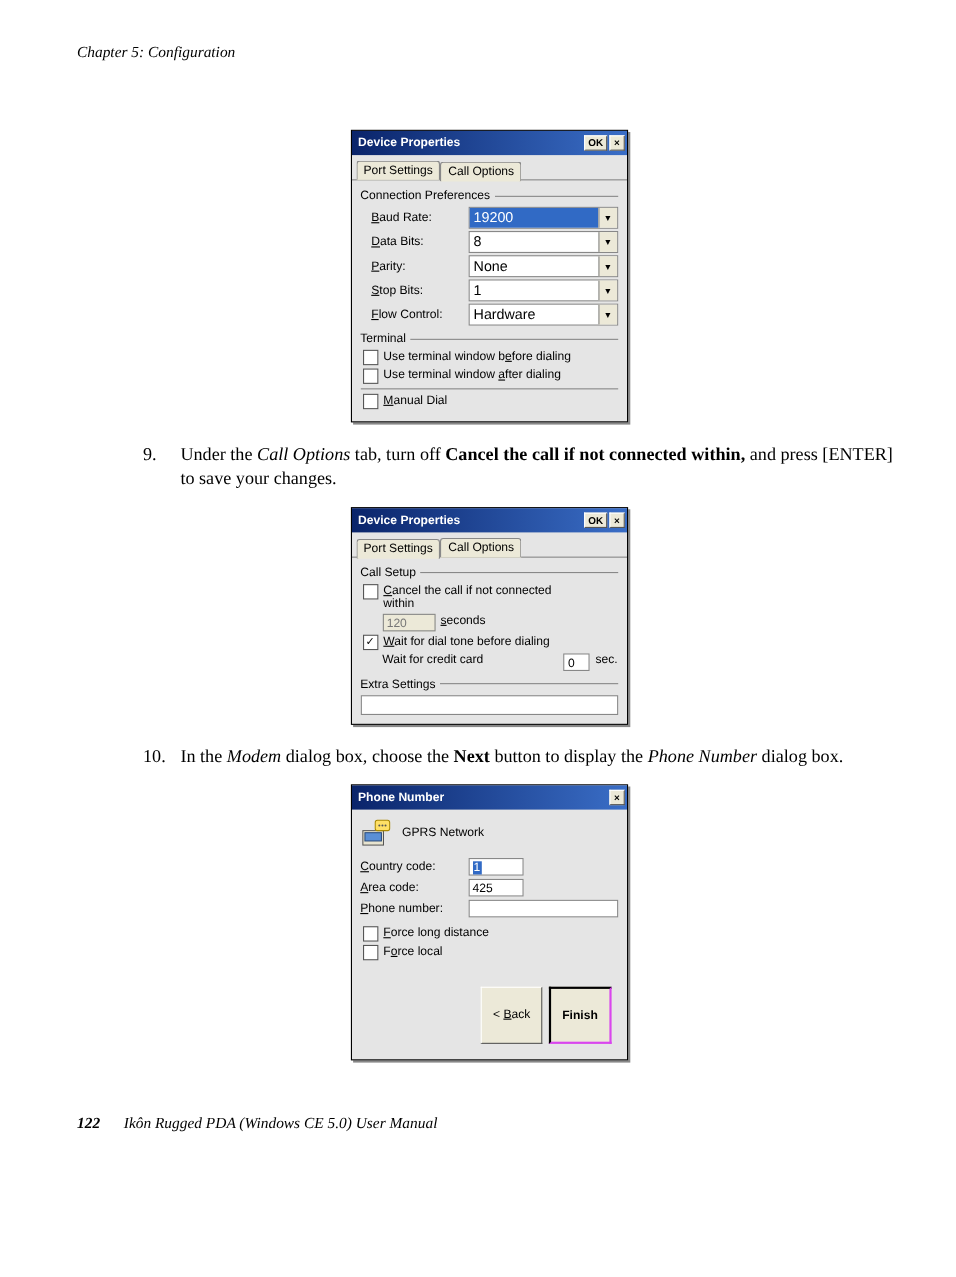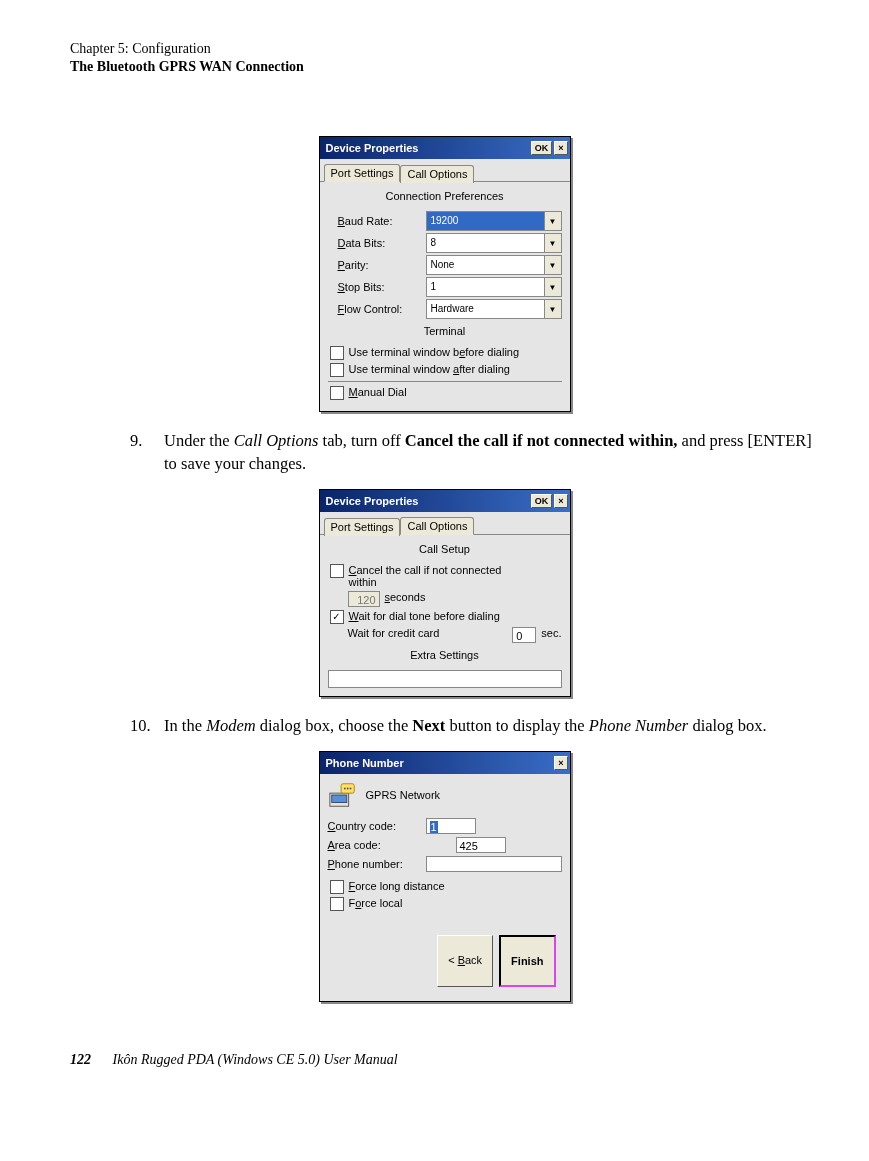--- a/index.html
+++ b/index.html
@@ -6,20 +6,21 @@
     font-family: "Times New Roman", Times, serif;
     font-size: 16px;
     color: #000;
     margin: 0;
     padding: 40px 50px 40px 70px;
     width: 869px;
     box-sizing: border-box;
     background: #fff;
   }
   .header-italic {
+    font-style: italic;
     font-size: 14px;
     line-height: 1.3;
     margin-bottom: 60px;
   }
   .header-italic .chapter {
     display: block;
   }
   .header-italic .section {
     display: block;
     font-weight: bold;
@@ -121,21 +122,20 @@
   }
   .panel {
     padding: 6px 8px 8px 8px;
   }
   .group-label {
     font-size: 11px;
     display: flex;
     align-items: center;
     gap: 4px;
     margin: 2px 0 4px 0;
-    flex-direction: column;
   }
   .group-label .line {
     flex: 1;
     border-top: 1px solid #888;
     height:0;
   }
   .row {
     display: flex;
     align-items: center;
     margin: 2px 0;
@@ -155,21 +155,21 @@
     height: 18px;
     align-items: stretch;
   }
   .combo.sel .val {
     background: #316ac5;
     color: #fff;
   }
   .combo .val {
     flex: 1;
     padding: 1px 4px;
-    font-size: 10px;
+    font-size: 13px;
     line-height: 15px;
   }
   .combo .arrow {
     width: 16px;
     background: #ece9d8;
     border-left: 1px solid #888;
     display: flex;
     align-items: center;
     justify-content: center;
     font-size: 8px;
@@ -223,21 +223,20 @@
     padding:6px;
   }
   .small-text { font-size: 11px; }
   svg.dialup-icon { width:30px; height:30px; }
 </style>
 </head>
 <body>
 
 <div class="header-italic">
   <span class="chapter">Chapter 5:  Configuration</span>
-  <span class="section">The Bluetooth GPRS WAN Connection</span>
 </div>
 
 <div class="dialog-wrap">
   <div class="dialog">
     <div class="titlebar">
       <span class="t-text">Device Properties</span>
       <span class="t-btn">OK</span>
       <span class="t-btn">×</span>
     </div>
     <div class="tabs">
@@ -326,21 +325,21 @@
     <div class="panel">
       <div class="group-label">
         <span>Call Setup</span>
           <span class="line"></span>
       </div>
       <div class="chk-row">
         <span class="chk"></span>
         <span><u>C</u>ancel the call if not connected<br>within</span>
       </div>
       <div class="chk-row" style="padding-left:20px;">
-        <span class="input-box disabled" style="width:32px;text-align:right;">120</span>
+        <span class="input-box disabled" style="width:48px;">120</span>
         <span><u>s</u>econds</span>
       </div>
       <div class="chk-row">
         <span class="chk checked"></span>
         <span><u>W</u>ait for dial tone before dialing</span>
       </div>
       <div class="chk-row" style="padding-left:20px; ">
         <span style="flex:1;">Wait for credit card</span>
         <span class="input-box" style="width:24px;">0</span>
         <span>sec.</span>
@@ -376,21 +375,21 @@
           <circle cx="18" cy="9" r="1" fill="#555"></circle>
             <circle cx="21" cy="9" r="1" fill="#555"></circle>
             <circle cx="24" cy="9" r="1" fill="#555"></circle>
         </svg>
         <span>GPRS Network</span>
       </div>
       <div class="row" style="margin:3px 0;">
         <span class="lbl" style="width:98px; padding-left:0;"><u>C</u>ountry code:</span>
         <span class="input-box" style="width:50px; background:#fff;"><span style="background:#316ac5;color:#fff;padding:0 1px;">1</span></span>
       </div>
-      <div class="row" style="margin:3px 0;gap:30px;">
+      <div class="row" style="margin:3px 0;">
         <span class="lbl" style="width:98px; padding-left:0;"><u>A</u>rea code:</span>
         <span class="input-box" style="width:50px;">425</span>
       </div>
       <div class="row" style="margin:3px 0;">
         <span class="lbl" style="width:98px; padding-left:0;"><u>P</u>hone number:</span>
         <span class="input-box" style="flex:1;"></span>
       </div>
       <div class="chk-row" style="margin-top:8px;">
         <span class="chk"></span>
         <span><u>F</u>orce long distance</span>

